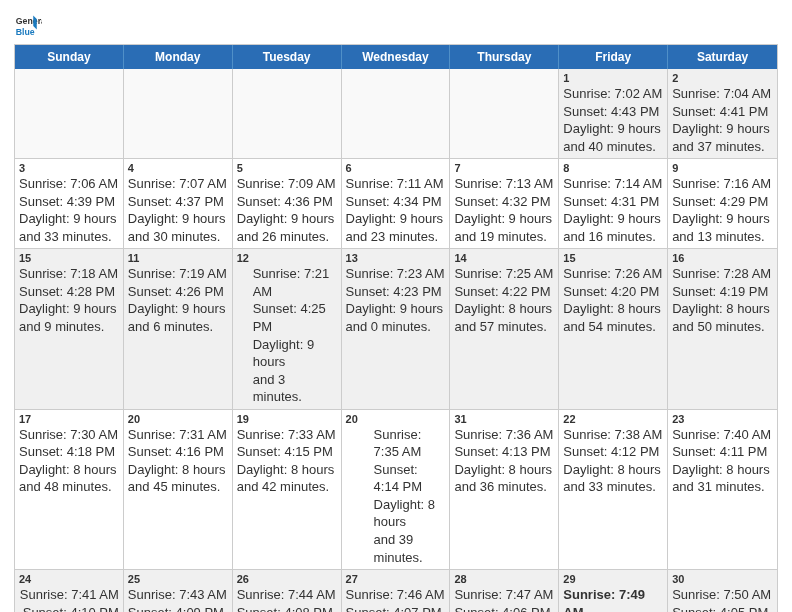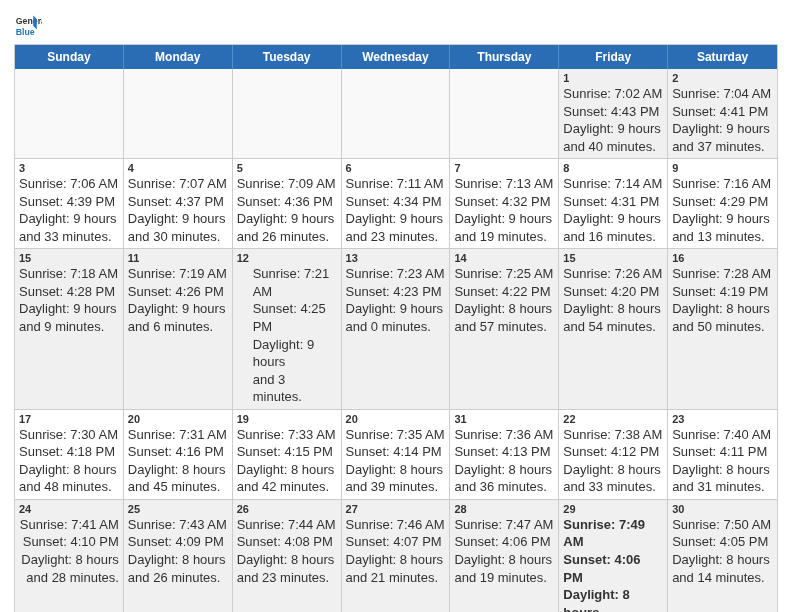--- a/index.html
+++ b/index.html
@@ -276,21 +276,21 @@
           </div>
           <div class="cal-cell">
             <span class="day-num">19</span>
             <div class="cell-text" style="white-space: pre-line;">Sunrise: 7:33 AM
 Sunset: 4:15 PM
 Daylight: 8 hours
 and 42 minutes.</div>
           </div>
           <div class="cal-cell">
             <span class="day-num">20</span>
-            <div class="cell-text" style="white-space: pre-line;">Sunrise: 7:35 AM
+            <div class="cell-text" style="white-space: pre-line; margin-left: 28px;">Sunrise: 7:35 AM
 Sunset: 4:14 PM
 Daylight: 8 hours
 and 39 minutes.</div>
           </div>
           <div class="cal-cell">
             <span class="day-num">31</span>
             <div class="cell-text" style="white-space: pre-line;">Sunrise: 7:36 AM
 Sunset: 4:13 PM
 Daylight: 8 hours
 and 36 minutes.</div>

